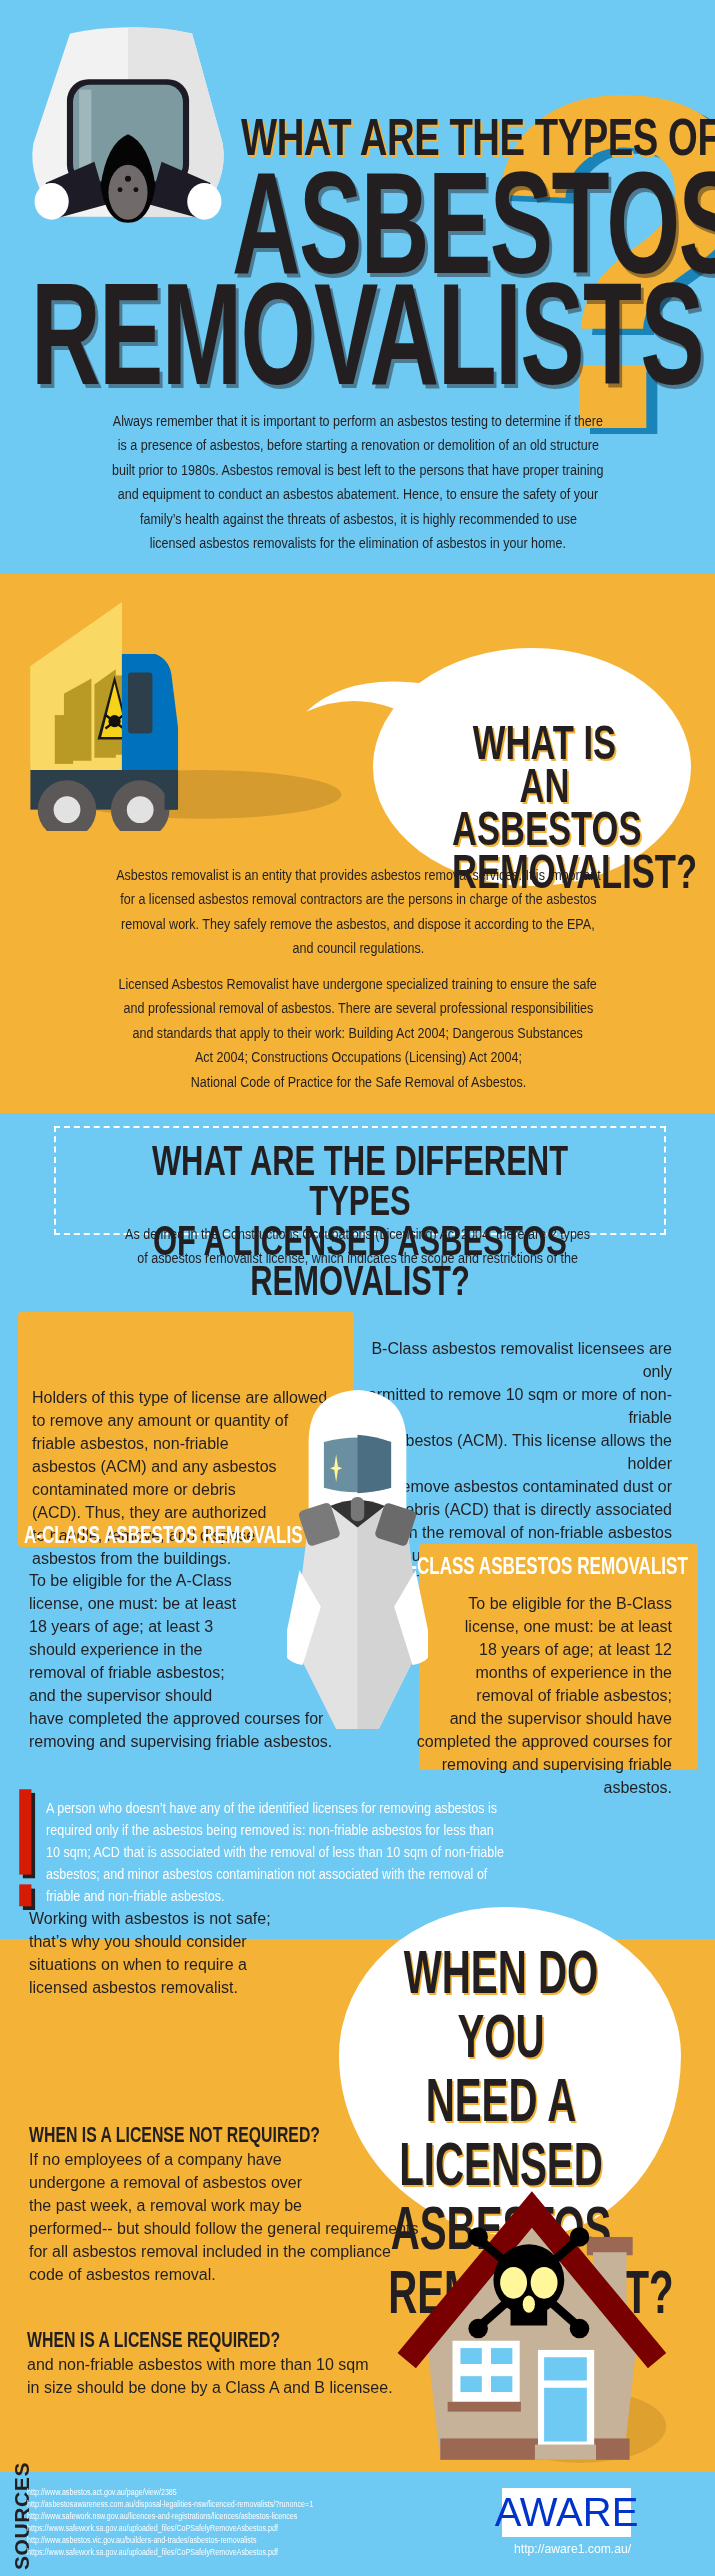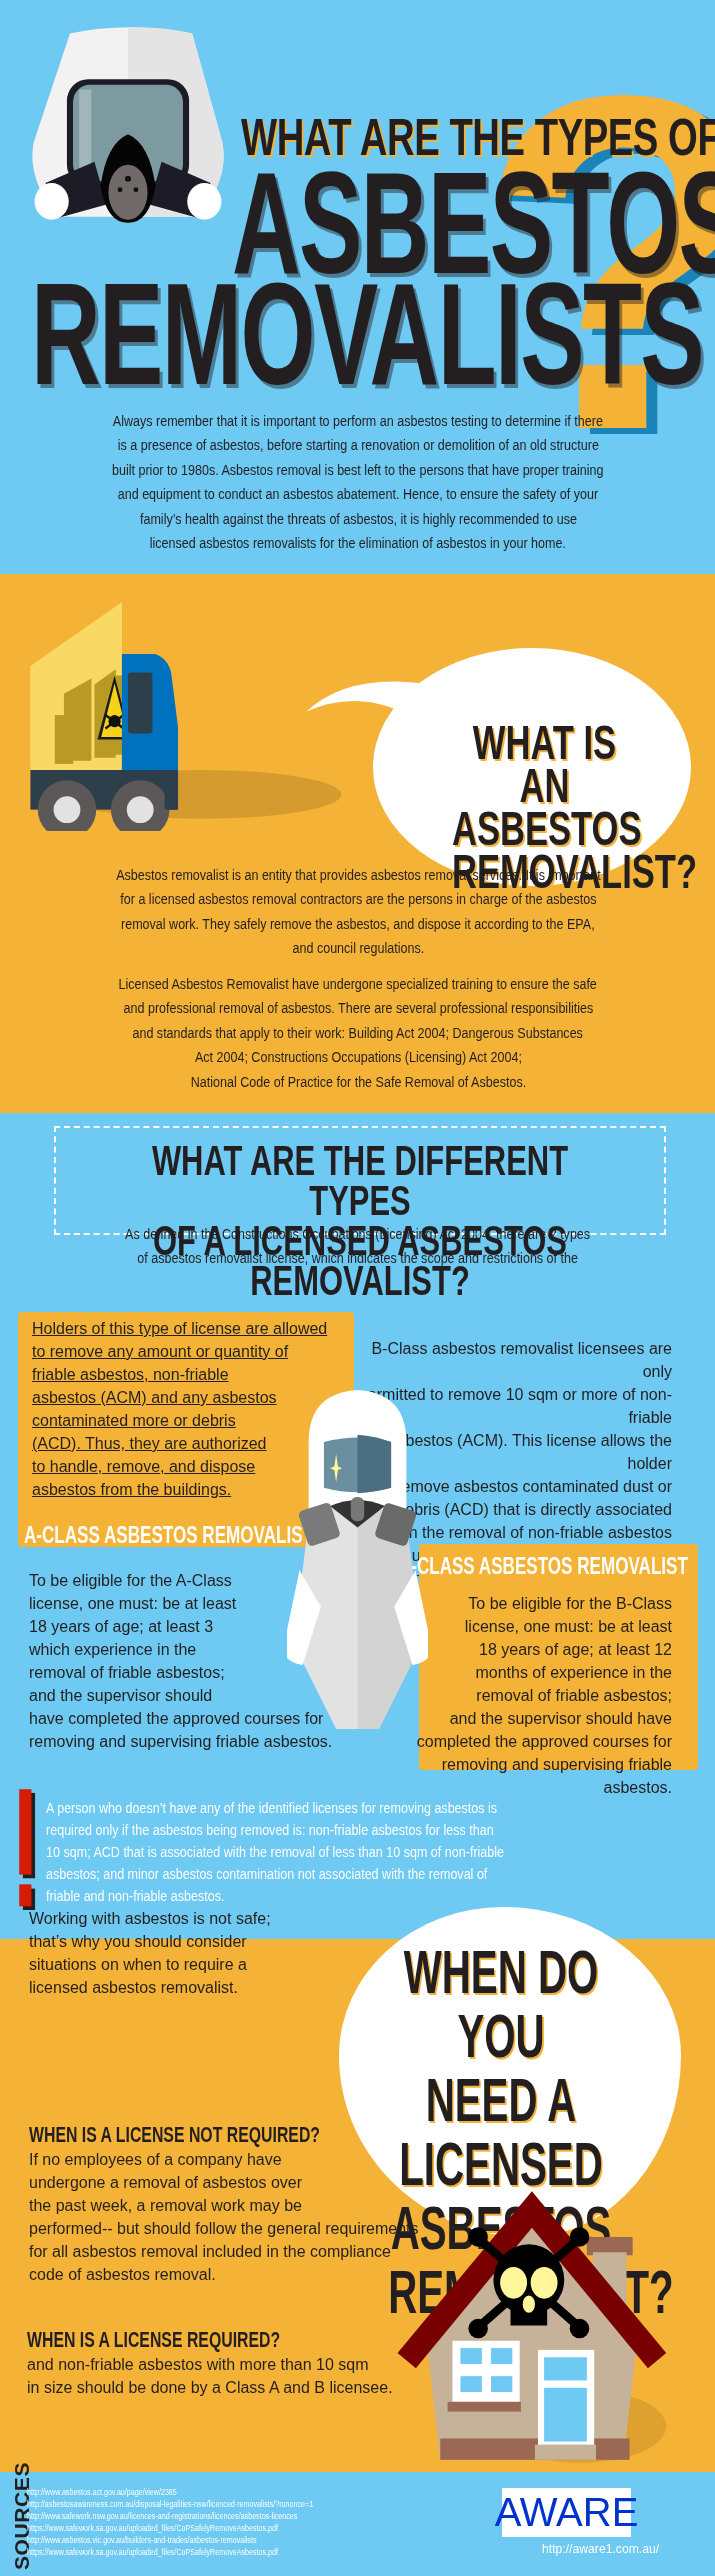--- a/index.html
+++ b/index.html
@@ -97,21 +97,21 @@
   .class-text {
     font-family: "Liberation Sans", sans-serif;
     font-size: 16px; line-height: 23px; color: #231f20;
   }
   .class-title {
     font-family: "Liberation Sans", sans-serif; font-weight: 900;
     color: #fff; font-size: 24.4px; white-space: nowrap;
     transform: scaleX(0.7);
   }
   #a-card { left: 18.3px; top: 1312px; width: 336px; height: 235px; }
-  #a-desc { position: absolute; left: 32px; top: 1317px; width: 306px; text-decoration: underline; }
+  #a-desc { position: absolute; left: 32px; top: 1386px; width: 306px; }
   #a-title { position: absolute; left: 24.4px; top: 1521px; transform-origin: left top; }
   #a-elig { position: absolute; left: 29px; top: 1569px; width: 318px; }
 
   #b-desc { position: absolute; left: 354px; top: 1337px; width: 318px; text-align: right; }
   #b-card { left: 419px; top: 1544px; width: 279px; height: 226px; }
   #b-title { position: absolute; right: 27px; top: 1552px; transform-origin: right top; }
   #b-elig { position: absolute; left: 379px; top: 1592px; width: 293px; text-align: right; }
 
   #suit { position: absolute; left: 287px; top: 1387px; }
 
@@ -157,21 +157,21 @@
     transform: scaleX(0.86); transform-origin: left top;
   }
   #logo-box {
     position: absolute; left: 502px; top: 2488px; width: 129px; height: 49px;
     background: #fff; display: flex; align-items: center; justify-content: center;
   }
   #logo-text {
     font-family: "Liberation Sans", sans-serif; color: #0033cc; font-size: 40px;
   }
   #logo-url {
-    position: absolute; left: 514px; top: 2542px; font-size: 12.2px; color: #fff; margin-left: 28px;
+    position: absolute; left: 514px; top: 2542px; font-size: 12.2px; color: #fff;
   }
 </style>
 </head>
 <body>
 
 <div class="section blue" style="top:0;height:574px;"></div>
 <div class="section orange" style="top:574px;height:539px;"></div>
 <div class="section blue" style="top:1114px;height:826px;"></div>
 <div class="section orange" style="top:1939px;height:533px;"></div>
 <div class="section blue" style="top:2472px;height:104px;"></div>
@@ -275,21 +275,21 @@
   <div> contaminated more or debris</div>
   <div>(ACD). Thus, they are authorized</div>
   <div>to handle, remove, and dispose</div>
   <div>asbestos from the buildings.</div>
 </div>
 <div id="a-title" class="class-title">A-CLASS ASBESTOS REMOVALIST</div>
 <div id="a-elig" class="class-text">
   <div>To be eligible for the A-Class</div>
   <div>license, one must: be at least</div>
   <div>18 years of age; at least 3</div>
-  <div>which experience in the</div>
+  <div>should experience in the</div>
   <div>removal of friable asbestos;</div>
   <div>and the supervisor should</div>
   <div>have completed the approved courses for</div>
   <div>removing and supervising friable asbestos.</div>
 </div>
 
 <div id="b-desc" class="class-text">
   <div>B-Class asbestos removalist licensees are only</div>
   <div>permitted to remove 10 sqm or more of non-friable</div>
   <div>asbestos (ACM). This license allows the holder</div>

